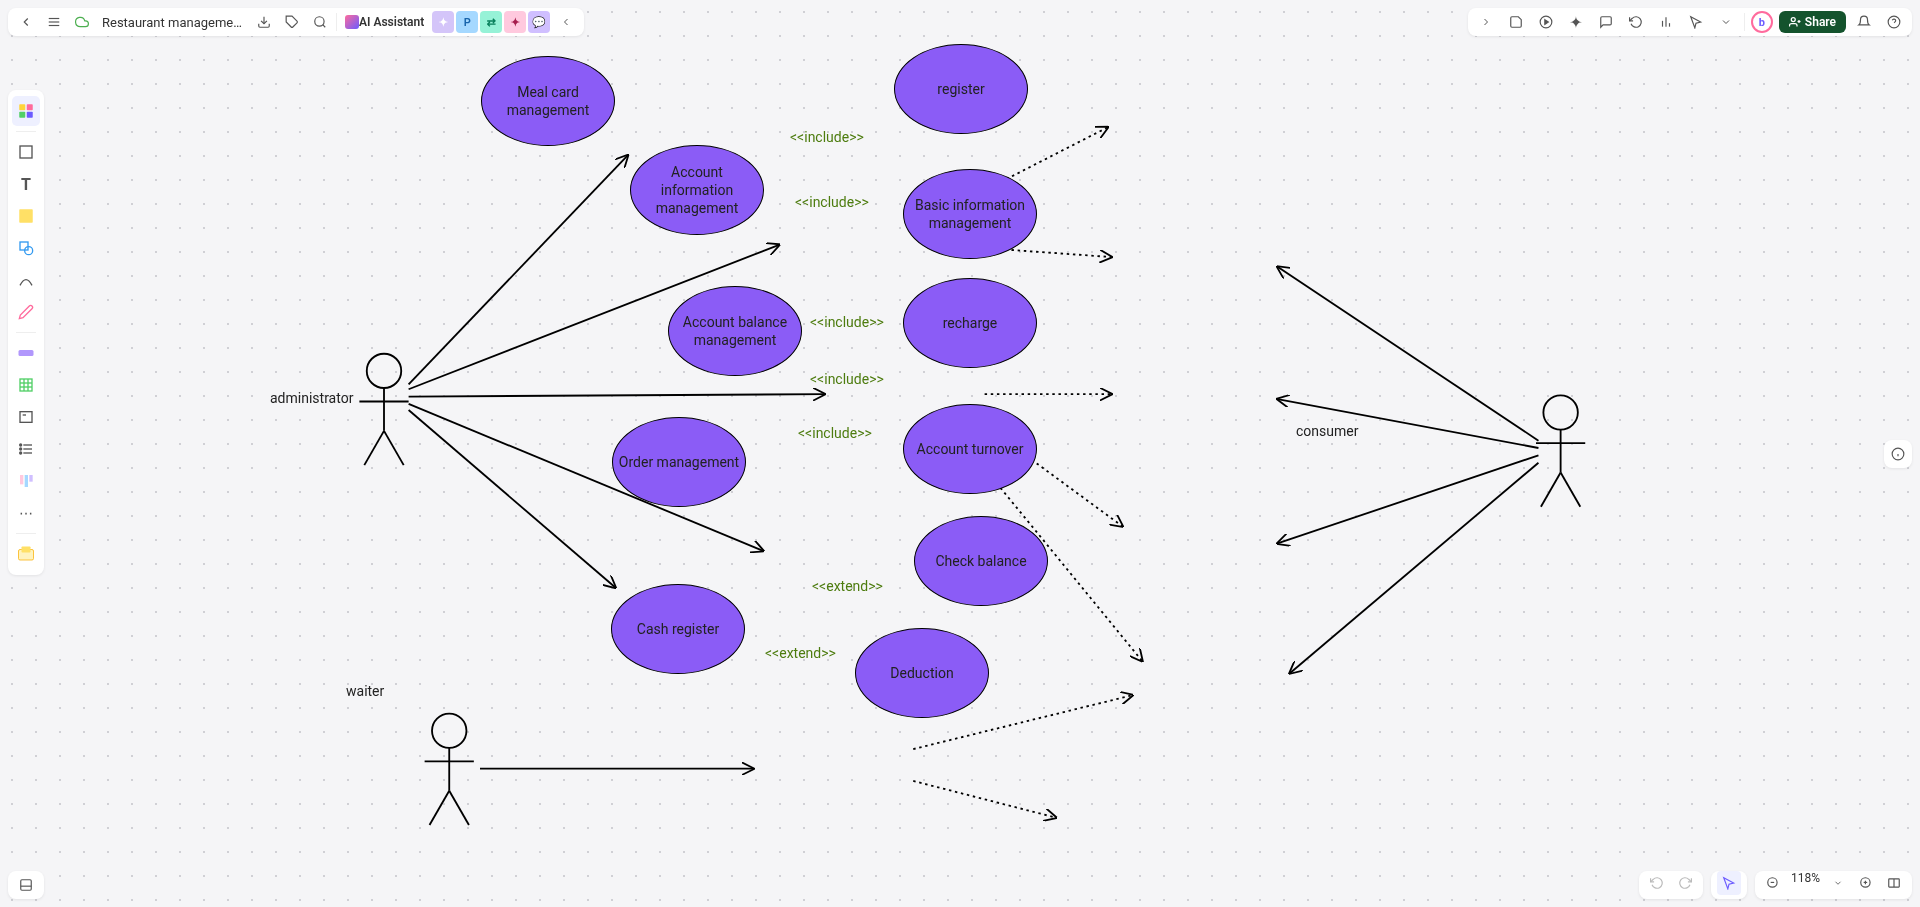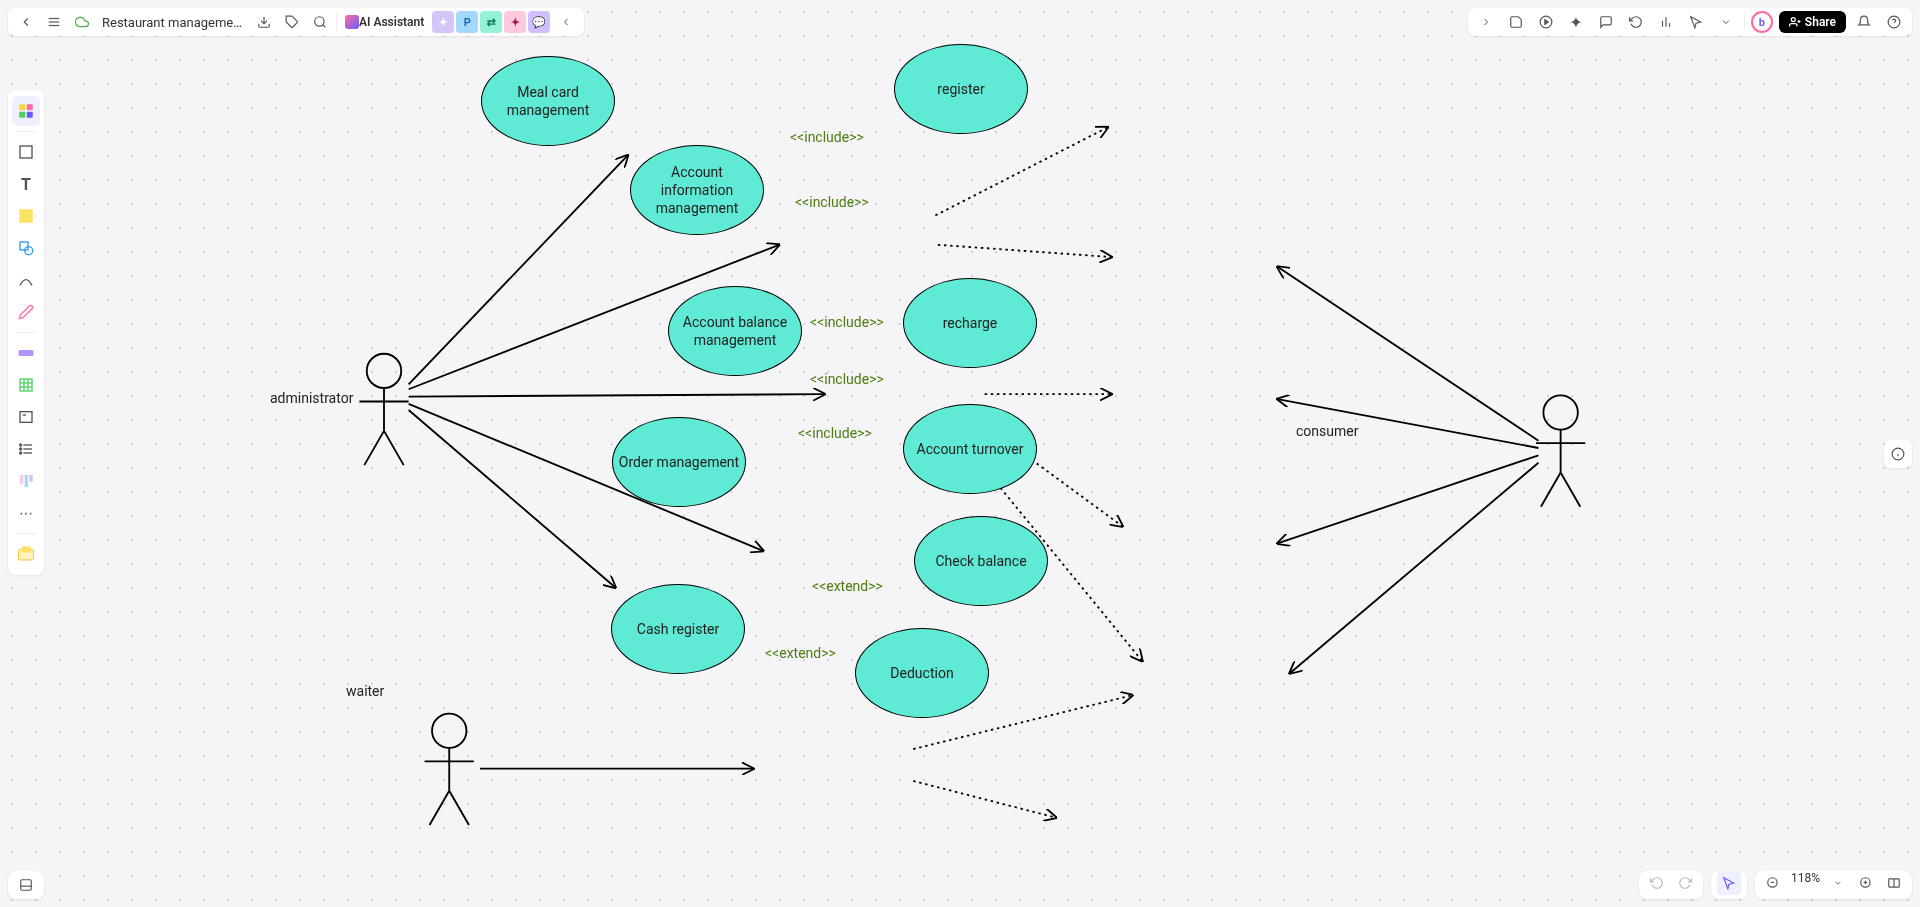--- a/index.html
+++ b/index.html
@@ -8,35 +8,35 @@
 .top-bar{position:absolute;top:8px;left:8px;height:28px;background:#fff;border-radius:8px;display:flex;align-items:center;padding:0 6px;box-shadow:0 1px 3px rgba(0,0,0,.08);gap:4px}
 .top-bar .btn{width:24px;height:24px;display:flex;align-items:center;justify-content:center;border-radius:4px;cursor:pointer;color:#555}
 .top-bar .title{font-size:13px;color:#333;max-width:150px;white-space:nowrap;overflow:hidden;text-overflow:ellipsis;padding:0 4px}
 .ai{display:flex;align-items:center;font-size:12px;font-weight:600;padding:0 4px;color:#333}
 .ai .logo{width:14px;height:14px;background:linear-gradient(135deg,#ff6b9d,#6b5bff);border-radius:3px}
 .collab{display:flex;gap:2px;align-items:center}
 .collab span{width:22px;height:22px;border-radius:4px;display:flex;align-items:center;justify-content:center;font-size:11px;font-weight:600;color:#fff}
 .right-bar{position:absolute;top:8px;right:8px;height:28px;background:#fff;border-radius:8px;display:flex;align-items:center;padding:0 6px;box-shadow:0 1px 3px rgba(0,0,0,.08);gap:6px}
 .right-bar .btn{width:24px;height:24px;display:flex;align-items:center;justify-content:center;border-radius:4px;cursor:pointer;color:#555}
 .avatar{width:22px;height:22px;border-radius:50%;border:2px solid #ff6b9d;background:#fff;display:flex;align-items:center;justify-content:center;font-size:11px;font-weight:700;color:#6b5bff}
-.share{background:#000000;color:#fff;font-size:12px;font-weight:600;padding:4px 10px;border-radius:6px;display:flex;align-items:center;gap:4px;cursor:pointer}
+.share{background:#14532d;color:#fff;font-size:12px;font-weight:600;padding:4px 10px;border-radius:6px;display:flex;align-items:center;gap:4px;cursor:pointer}
 .left-tools{position:absolute;left:8px;top:90px;width:36px;background:#fff;border-radius:8px;box-shadow:0 1px 3px rgba(0,0,0,.08);padding:6px 0;display:flex;flex-direction:column;align-items:center;gap:2px}
 .left-tools .tool{width:28px;height:30px;display:flex;align-items:center;justify-content:center;border-radius:5px;cursor:pointer;color:#555;font-size:14px}
 .left-tools .tool.active{background:#eef0ff}
 .left-tools .sep{width:20px;height:1px;background:#eee;margin:3px 0}
 .bottom-left{position:absolute;left:8px;bottom:8px;width:36px;height:28px;background:#fff;border-radius:8px;box-shadow:0 1px 3px rgba(0,0,0,.08);display:flex;align-items:center;justify-content:center;cursor:pointer;color:#555}
 .bottom-right{position:absolute;right:8px;bottom:8px;display:flex;gap:8px}
 .br-group{background:#fff;border-radius:8px;box-shadow:0 1px 3px rgba(0,0,0,.08);display:flex;align-items:flex-start;padding:0 6px;height:28px;gap:4px}
 .br-group .btn{width:24px;height:24px;display:flex;align-items:center;justify-content:center;cursor:pointer;color:#555;border-radius:4px}
 .br-group .btn.active{background:#eef0ff;color:#6b5bff}
 .zoom{font-size:12px;color:#333;padding:0 2px}
 .right-info{position:absolute;right:8px;top:50%;transform:translateY(-50%);width:28px;height:28px;background:#fff;border-radius:8px;box-shadow:0 1px 3px rgba(0,0,0,.08);display:flex;align-items:center;justify-content:center;color:#555;cursor:pointer}
 .canvas{position:absolute;inset:0;background-image:radial-gradient(circle,#d0d0d5 1px,transparent 1px);background-size:24px 24px;z-index:-1}
 .diagram{position:absolute;inset:0}
-.usecase{position:absolute;background:#5eead4;border:1.5px solid #000;border-radius:50%;display:flex;align-items:center;justify-content:center;text-align:center;font-size:14px;color:#222;padding:4px;line-height:1.3}
+.usecase{position:absolute;background:#8b5cf6;border:1.5px solid #000;border-radius:50%;display:flex;align-items:center;justify-content:center;text-align:center;font-size:14px;color:#222;padding:4px;line-height:1.3}
 .rel-label{position:absolute;font-size:14px;color:#4d7c0f;background:transparent;white-space:nowrap}
 .actor-label{position:absolute;font-size:14px;color:#222;text-align:center}
 svg.lines{position:absolute;inset:0;width:100%;height:100%;pointer-events:none}
 </style>
 </head>
 <body>
 
 <div class="canvas"></div>
 
 <div class="diagram">
@@ -91,20 +91,21 @@
 
 <div class="actor-label" style="left:270px;top:390px">administrator</div>
 <div class="actor-label" style="left:346px;top:683px">waiter</div>
 <div class="actor-label" style="left:1296px;top:423px">consumer</div>
 
 <div class="usecase" style="left:481px;top:56px;width:134px;height:90px">Meal card management</div>
 <div class="usecase" style="left:630px;top:145px;width:134px;height:90px">Account information management</div>
 <div class="usecase" style="left:668px;top:286px;width:134px;height:90px">Account balance management</div>
 <div class="usecase" style="left:612px;top:417px;width:134px;height:90px">Order management</div>
 <div class="usecase" style="left:894px;top:44px;width:134px;height:90px">register</div>
+<div class="usecase" style="left:903px;top:169px;width:134px;height:90px">Basic information management</div>
 <div class="usecase" style="left:903px;top:278px;width:134px;height:90px">recharge</div>
 <div class="usecase" style="left:903px;top:404px;width:134px;height:90px">Account turnover</div>
 <div class="usecase" style="left:914px;top:516px;width:134px;height:90px">Check balance</div>
 <div class="usecase" style="left:611px;top:584px;width:134px;height:90px">Cash register</div>
 <div class="usecase" style="left:855px;top:628px;width:134px;height:90px">Deduction</div>
 
 <div class="rel-label" style="left:790px;top:129px">&lt;&lt;include&gt;&gt;</div>
 <div class="rel-label" style="left:795px;top:194px">&lt;&lt;include&gt;&gt;</div>
 <div class="rel-label" style="left:810px;top:314px">&lt;&lt;include&gt;&gt;</div>
 <div class="rel-label" style="left:810px;top:371px">&lt;&lt;include&gt;&gt;</div>

